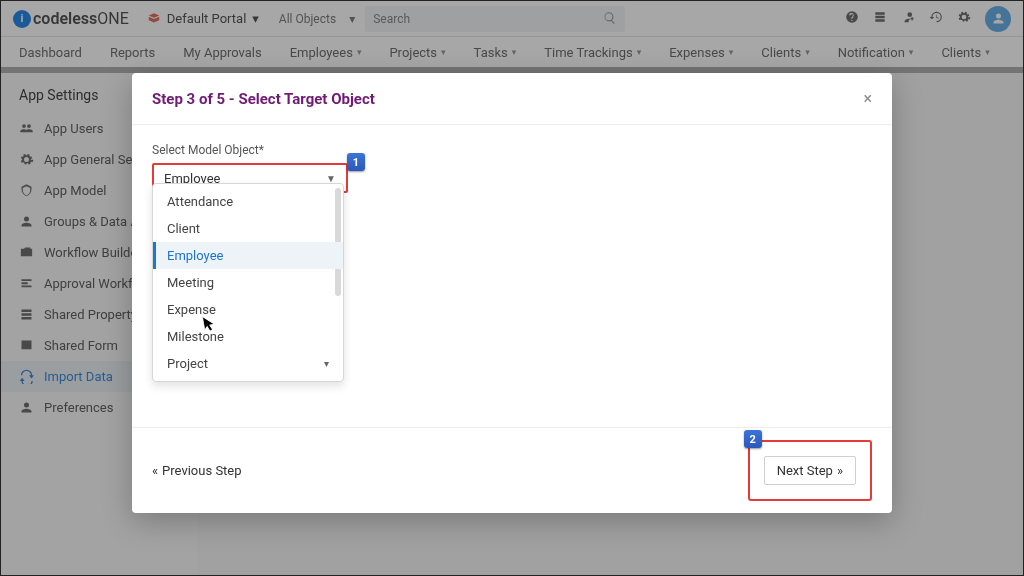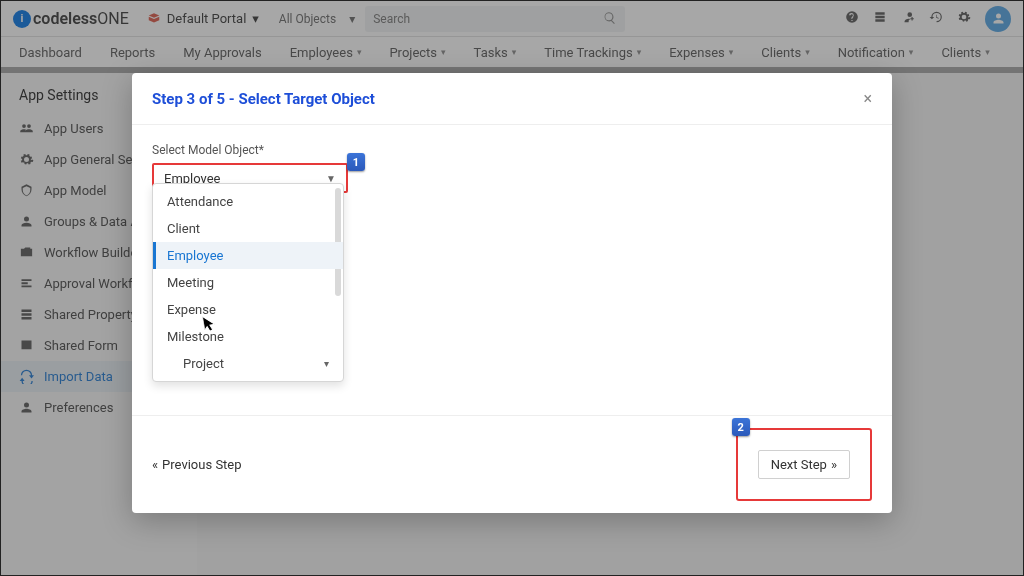--- a/index.html
+++ b/index.html
@@ -27,41 +27,41 @@
 .sidebar{ width:196px; background:#f7f7f7; padding:14px 0; font-size:13px; color:#444;}
 .sidebar h3{ font-size:14px; font-weight:400; padding:0 18px 10px; color:#222;}
 .side-item{ display:flex; align-items:flex-end; gap:10px; padding:8px 18px; cursor:pointer; white-space:nowrap; overflow:hidden;}
 .side-item svg{ width:15px; height:15px; fill:#555; flex-shrink:0;}
 .side-item.active{ background:#e7eef5; color:#1976d2;}
 .side-item.active svg{ fill:#1976d2;}
 
 .overlay{ position:absolute; inset:0; background:rgba(60,60,60,0.45); display:flex; align-items:flex-start; justify-content:center; }
 .modal{ margin-top:72px; width:760px; background:#fff; border-radius:4px; box-shadow:0 8px 30px rgba(0,0,0,0.25); display:flex; flex-direction:column; height:440px;}
 .modal-head{ padding:16px 20px; border-bottom:1px solid #eee; display:flex; align-items:center;}
-.modal-head h2{ font-size:15px; font-weight:700; color:#1d4ed8;}
+.modal-head h2{ font-size:15px; font-weight:700; color:#701a75;}
 .modal-close{ margin-left:auto; color:#888; font-size:16px; cursor:pointer; background:none; border:none;}
 .modal-body{ padding:18px 20px; flex:1; position:relative; font-size:13px; color:#444;}
 .field-label{ font-size:12px; color:#555; margin-bottom:6px;}
 .select-box{ position:relative; width:196px; height:30px; border:2px solid #e63939; border-radius:2px; display:flex; align-items:center; padding:0 10px; font-size:13px; color:#333; background:#fff;}
 .select-box .dd-caret{ margin-left:auto; font-size:10px; color:#666;}
 .callout{ position:absolute; width:18px; height:18px; background:linear-gradient(#3b74d8,#2b59ba); color:#fff; font-size:11px; font-weight:700; border-radius:3px; display:flex; align-items:center; justify-content:center; box-shadow:0 1px 2px rgba(0,0,0,0.4);}
 .c1{ left:195px; top:-10px;}
 .dropdown{ position:absolute; top:58px; left:20px; width:192px; background:#fff; border:1px solid #d6d6d6; border-radius:4px; box-shadow:0 4px 10px rgba(0,0,0,0.12); padding:4px 0;}
 .dropdown::-webkit-scrollbar{width:8px;}
 .dd-item{ padding:6px 14px; font-size:13px; color:#444; cursor:pointer; position:relative;}
 .dd-item.selected{ background:#eef3f8; color:#1976d2;}
 .dd-item.selected::before{ content:""; position:absolute; left:0; top:0; bottom:0; width:3px; background:#1976d2;}
-.dd-item.proj{ display:flex; align-items:center;margin-left:16px;}
+.dd-item.proj{ display:flex; align-items:center;}
 .dd-caret-end{ margin-left:auto; font-size:10px; color:#666;}
 .dd-scroll{ position:absolute; right:2px; top:4px; width:6px; height:108px; background:#d9d9d9; border-radius:3px;}
 .cursor{ position:absolute; left:72px; top:190px; font-size:14px; color:#000; transform:rotate(-10deg);}
 .modal-foot{ border-top:1px solid #eee; padding:12px 20px; display:flex; align-items:center;}
 .btn-prev{ background:none; border:none; font-size:13px; color:#333; cursor:pointer; display:flex; align-items:center; gap:4px;}
 .btn-next-wrap{ margin-left:auto; position:relative; border:2px solid #e63939; border-radius:3px;}
-.btn-next{ background:#fff; border:1px solid #d0d0d0; border-radius:2px; padding:6px 12px; font-size:13px; color:#333; cursor:pointer; display:flex; align-items:center; gap:4px; margin:20px;}
+.btn-next{ background:#fff; border:1px solid #d0d0d0; border-radius:2px; padding:6px 12px; font-size:13px; color:#333; cursor:pointer; display:flex; align-items:center; gap:4px; margin:14px;}
 .c2{ position:absolute; left:-6px; top:-12px;}
 svg.ic{width:14px;height:14px;fill:currentColor;}
 </style>
 </head>
 <body>
 
 <div class="topbar">
   <div class="logo">
     <span class="logo-icon">i</span>
     <span>codeless</span>

